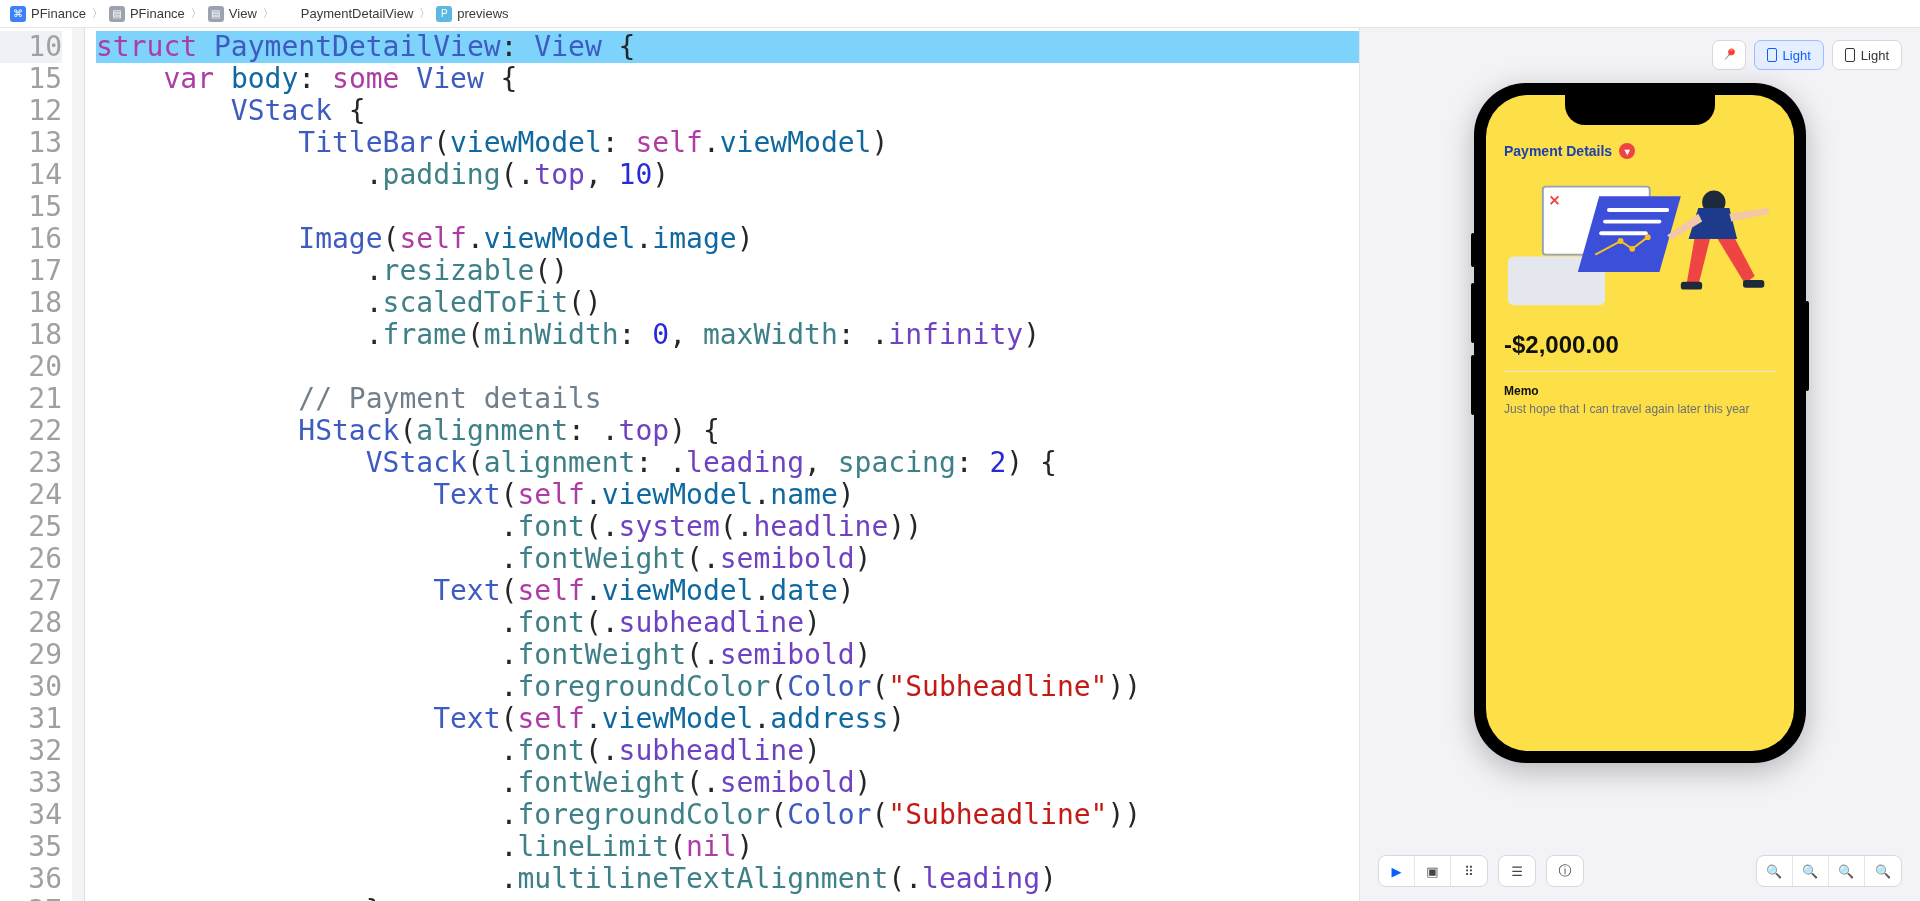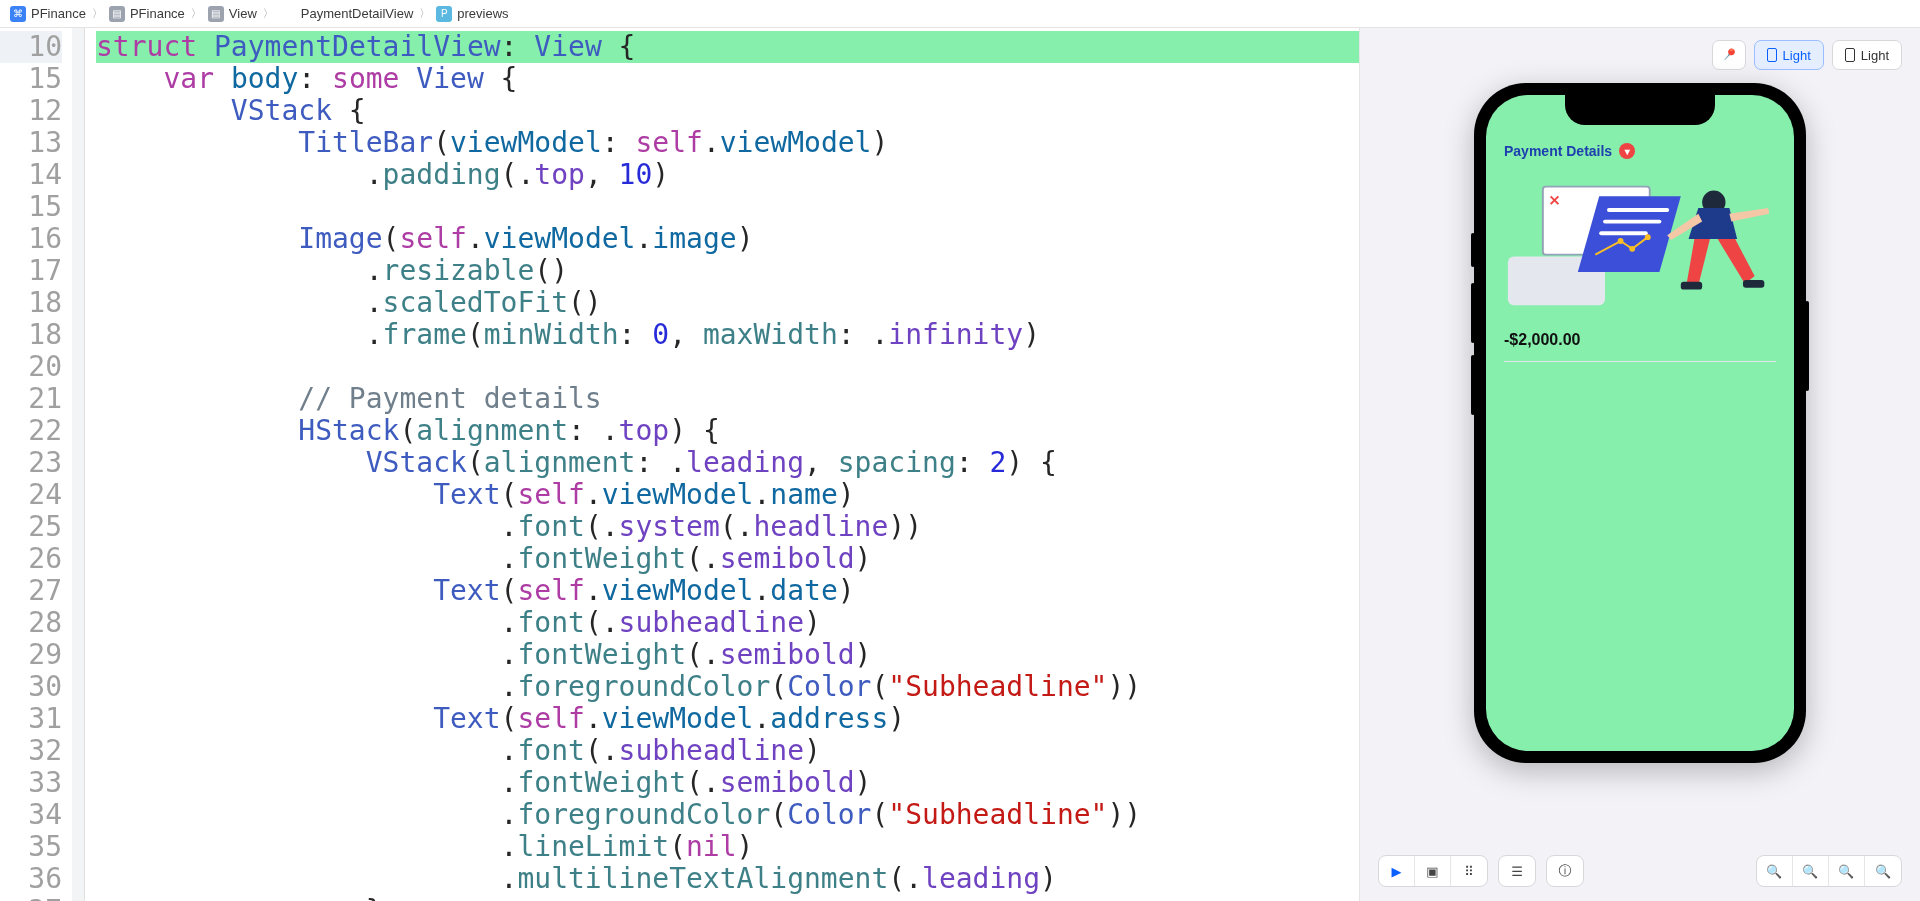--- a/index.html
+++ b/index.html
@@ -94,21 +94,21 @@
   width: 12px;
   background: #f3f4f6;
   border-right: 1px solid #e0e0e0;
 }
 .code {
   padding: 3px 0 0 24px;
   white-space: pre;
   color: #262626;
 }
 .ln { display: block; height: 32px; }
-.ln.hl { background: #86efac; }
+.ln.hl { background: #7dd3fc; }
 .tok-kw { color: #ad3da4; }      
 .tok-type { color: #3e5bbf; }     
 .tok-id { color: #0f68a0; }       
 .tok-fn { color: #3e8087; margin-top: 48px; }    
 .tok-num { color: #272ad8; }      
 .tok-str { color: #c41a16; }      
 .tok-comment { color: #707f8c; }
 .tok-prop { color: #6f42c1; }
 
 
@@ -166,21 +166,21 @@
   position: absolute;
   background: #000;
   border-radius: 2px;
 }
 .phone-side.l1 { left: -3px; top: 150px; width: 4px; height: 34px; }
 .phone-side.l2 { left: -3px; top: 200px; width: 4px; height: 60px; }
 .phone-side.l3 { left: -3px; top: 272px; width: 4px; height: 60px; }
 .phone-side.r1 { right: -3px; top: 218px; width: 4px; height: 90px; }
 .phone-screen {
   width: 100%; height: 100%;
-  background: #86efac;
+  background: #fde047;
   border-radius: 42px;
   overflow: hidden;
   position: relative;
 }
 .phone-notch {
   position: absolute;
   top: 0; left: 50%; transform: translateX(-50%);
   width: 150px; height: 30px;
   background: #000;
   border-bottom-left-radius: 20px;
@@ -207,21 +207,21 @@
   height: 130px;
   position: relative;
 }
 .app-row {
   padding: 12px 0;
   border-bottom: 1px solid #e5e5ea;
 }
 .app-row.head { display: flex; justify-content: space-between; align-items: flex-start; }
 .app-name { font-weight: 700; font-size: 14px; color: #111; }
 .app-meta { font-size: 12px; color: #6e6e73; line-height: 1.4; }
-.app-amount { font-weight: 800; font-size: 16px; color: #111; white-space: nowrap; }
+.app-amount { font-weight: 800; font-size: 24px; color: #111; white-space: nowrap; }
 .app-memo-h { font-weight: 600; font-size: 12px; color: #111; margin-bottom: 4px; }
 .app-memo-t { font-size: 12px; color: #6e6e73; }
 
 
 .preview-bottom {
   position: absolute;
   bottom: 14px; left: 0; right: 0;
   padding: 0 18px;
   display: flex;
   justify-content: space-between;
@@ -371,20 +371,24 @@
               <path class="illus-pants" d="M220 62 L238 62 L258 100 L248 108 Z"></path>
               <rect fill="#1e293b" x="182" y="106" width="22" height="8" rx="3"></rect>
               <rect fill="#1e293b" x="246" y="104" width="22" height="8" rx="3"></rect>
               <path fill="#f4c7a6" d="M232 36 L272 30 L273 36 L234 44 Z"></path>
               <path fill="#f4c7a6" d="M200 36 L168 58 L172 63 L204 44 Z"></path>
             </svg>
           </div>
           <div class="app-row head">
             <div class="app-amount">-$2,000.00</div>
           </div>
+          <div class="app-row" style="border-bottom:none;">
+            <div class="app-memo-h">Memo</div>
+            <div class="app-memo-t">Just hope that I can travel again later this year</div>
+          </div>
         </div>
       </div>
     </div>
 
     <div class="preview-bottom">
       <div style="display:flex; gap:10px;">
         <div class="pb-group">
           <div class="pb-btn play">
               <span>▶</span>
             </div>

